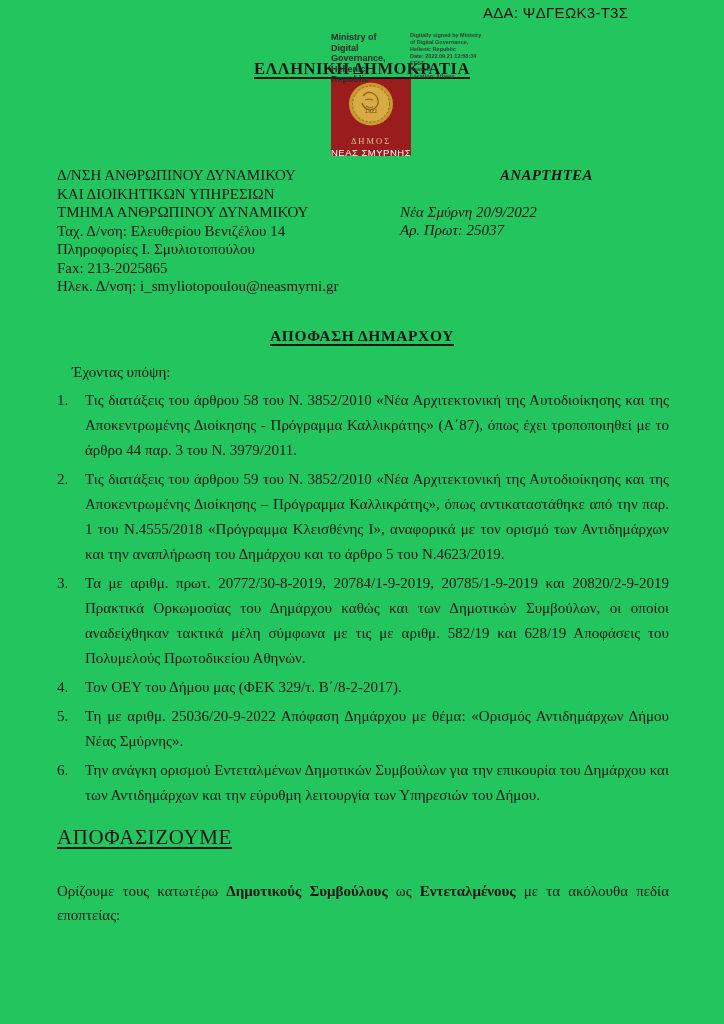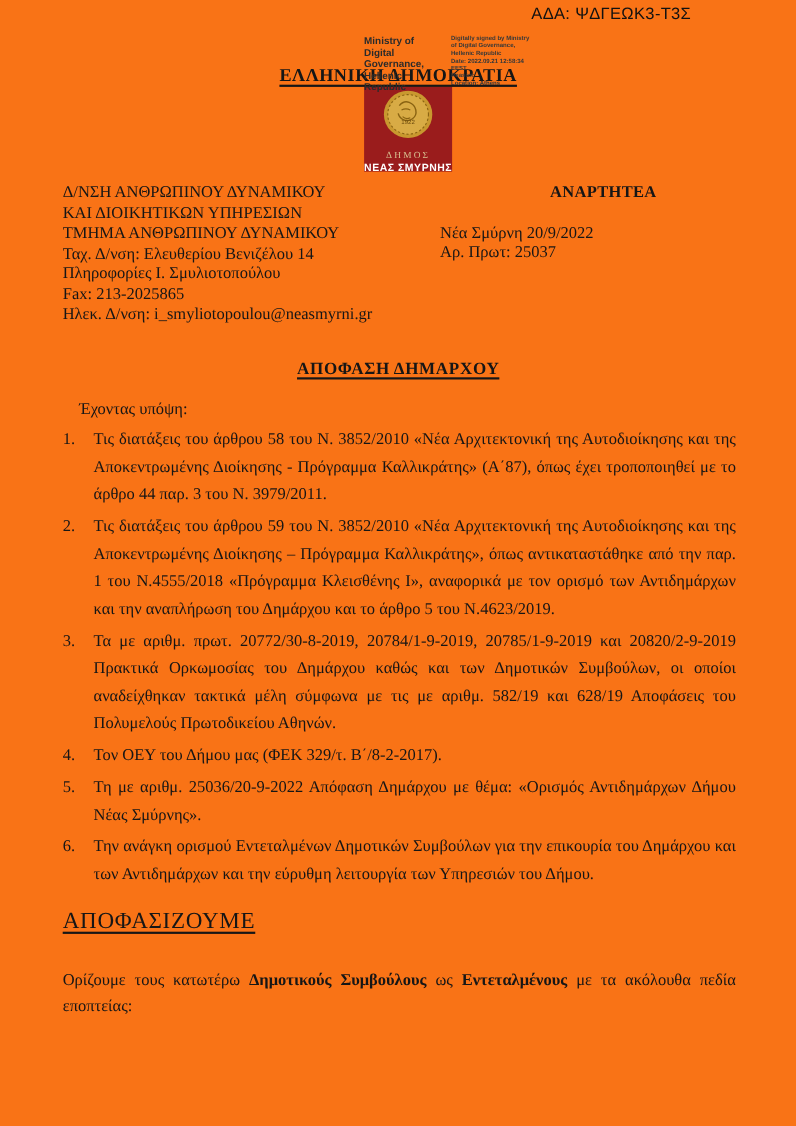--- a/index.html
+++ b/index.html
@@ -1,20 +1,20 @@
 <!DOCTYPE html>
 <html lang="el"><head>
 <meta charset="utf-8">
 <style>
   html,body { margin:0; padding:0; background:#e8e8e8; }
   .page {
     position:relative;
     width:724px; height:1024px;
     margin:0 auto;
-    background:#f97316;
+    background:#22c55e;
     font-family:"Liberation Serif","DejaVu Serif",serif;
     color:#161616;
     overflow:hidden;
   }
   
   .ada {
     position:absolute; top:4px; left:483px;
     font-family:"Liberation Sans","DejaVu Sans",sans-serif;
     font-size:15px; color:#111; letter-spacing:0.3px;
     white-space:nowrap;
@@ -55,33 +55,33 @@
   }
   .logo svg { display:block; }
   .logo-dimos {
     margin-top:11px;
     font-size:8.5px; letter-spacing:2px;
     color:#d8c291; line-height:1;
     font-family:"Liberation Serif",serif;
   }
   .logo-name {
     margin-top:2px;
-    font-size:9.5px; font-weight:bold; letter-spacing:0.5px;
+    font-size:9.5px; font-weight:normal; letter-spacing:0.5px;
     color:#ffffff; line-height:1;
     font-family:"Liberation Sans",sans-serif;
     white-space:nowrap;
   }
   
   .dept-block {
     position:absolute; top:166px; left:57px;
     font-size:15px; line-height:18.5px; width:345px;
   }
   .meta-block {
     position:absolute; top:166px; left:400px; width:268px;
-    font-size:15px; line-height:18.5px;
+    font-size:15px; line-height:18.5px;font-style:italic;
   }
   .anartitea { font-weight:bold; margin-left:100px; letter-spacing:0.3px; }
   .place-date { margin-top:18px; }
   
   .decision-title {
     position:absolute; top:327px; left:0; width:100%;
     text-align:center; font-size:15.5px; font-weight:bold;
     letter-spacing:0.6px;
   }
   .decision-title span {

